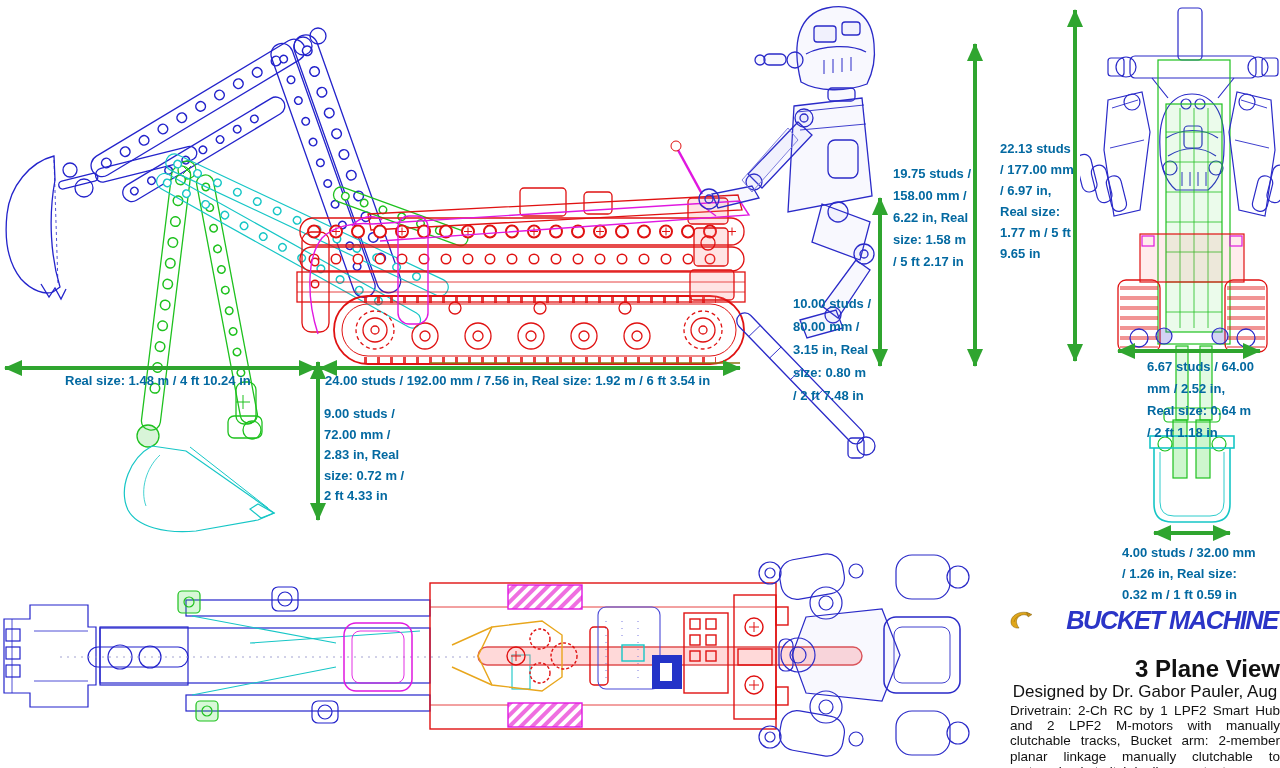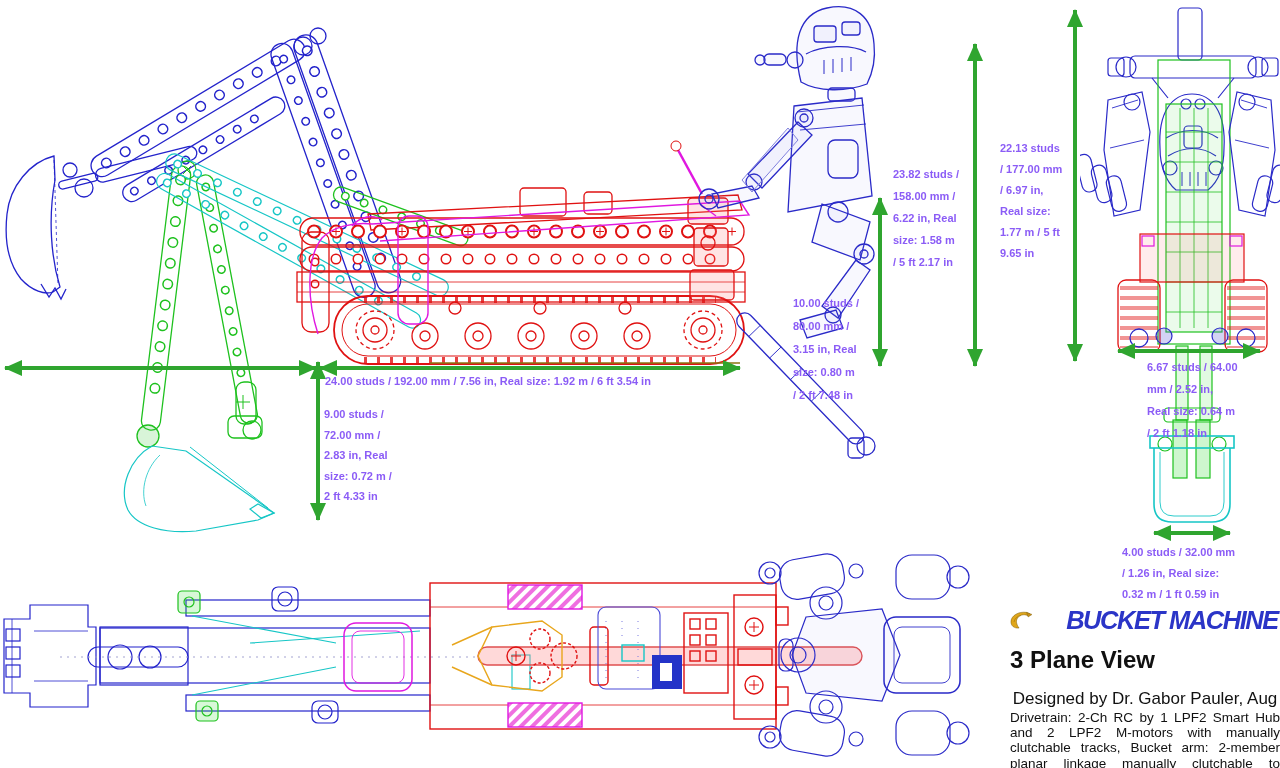--- a/index.html
+++ b/index.html
@@ -1,36 +1,36 @@
 <!DOCTYPE html>
 <html><head>
 <meta charset="utf-8">
 <style>
   html,body{margin:0;padding:0;}
   body{width:1280px;height:768px;background:#fff;overflow:hidden;position:relative;
        font-family:"Liberation Sans",sans-serif;}
   .abs{position:absolute;}
   svg{display:block;}
   
-  .dim{position:absolute;color:#8b5cf6;font-weight:bold;font-size:11px;white-space:nowrap;}
+  .dim{position:absolute;color:#0369a1;font-weight:bold;font-size:13px;white-space:nowrap;}
   
   .dotO{stroke-linecap:round;stroke-width:11;fill:none;}
   .dotO.lg{stroke-width:14;}
   .dotO.sm{stroke-width:9;}
   .dotI{stroke:#fff;stroke-linecap:round;stroke-width:8;fill:none;}
   .dotI.lg{stroke-width:10;}
   .dotI.sm{stroke-width:6;}
   .cB{stroke:#2323cb;} .cR{stroke:#e01212;} .cG{stroke:#1ec11e;} .cC{stroke:#16c6c6;}
   
   .tblock{position:absolute;left:1010px;top:601px;width:270px;color:#111;}
   .logo-row{display:flex;align-items:center;justify-content:center;height:38px;gap:32px;}
   .logo-text{color:#2b35c7;font-weight:bold;font-style:italic;font-size:26px;
              letter-spacing:-1.5px;white-space:nowrap;transform:scaleX(0.98);}
-  .view-title{text-align:left;font-weight:bold;font-size:24px;line-height:24px;margin-top:9px;}
-  .designed{text-align:center;font-size:17px;line-height:18.5px;margin-top:18px;}
+  .view-title{text-align:right;font-weight:bold;font-size:24px;line-height:24px;margin-top:18px;}
+  .designed{text-align:center;font-size:17px;line-height:18.5px;margin-top:2px;}
   .desc{font-size:13.5px;line-height:15.4px;margin-top:1px;text-align:justify;}
   .desc .u{}
 </style>
 </head>
 <body>
 
 <svg class="abs" style="left:0;top:0" width="890" height="560" viewBox="0 0 890 560">
 
   <g stroke="#2323cb" fill="none" stroke-width="1.3">
     <g transform="rotate(-31 100 168)">
@@ -390,40 +390,41 @@
     <line x1="318" y1="362" x2="318" y2="520" marker-start="url(#ar)" marker-end="url(#ar)"></line>
     <line x1="880" y1="198" x2="880" y2="366" marker-start="url(#ar)" marker-end="url(#ar)"></line>
     <line x1="975" y1="44" x2="975" y2="366" marker-start="url(#ar)" marker-end="url(#ar)"></line>
     <line x1="1075" y1="10" x2="1075" y2="361" marker-start="url(#ar)" marker-end="url(#ar)"></line>
     <line x1="1118" y1="351" x2="1260" y2="351" marker-start="url(#ar)" marker-end="url(#ar)"></line>
     <line x1="1154" y1="533" x2="1230" y2="533" marker-start="url(#ar)" marker-end="url(#ar)"></line>
   </g>
 </svg>
 
 <div class="dim" style="left:65px;top:371px;line-height:20px">
+  <div>Real size: 1.48 m / 4 ft 10.24 in</div>
 </div>
 <div class="dim" style="left:325px;top:371px;line-height:20px">
   <div>24.00 studs / 192.00 mm / 7.56 in, Real size: 1.92 m / 6 ft 3.54 in</div>
 </div>
 <div class="dim" style="left:324px;top:404px;line-height:20.5px">
   <div>9.00 studs /</div>
   <div>72.00 mm /</div>
   <div>2.83 in, Real</div>
   <div>size: 0.72 m /</div>
   <div>2 ft 4.33 in</div>
 </div>
 <div class="dim" style="left:793px;top:292px;line-height:23px">
   <div>10.00 studs /</div>
   <div>80.00 mm /</div>
   <div>3.15 in, Real</div>
   <div>size: 0.80 m</div>
   <div>/ 2 ft 7.48 in</div>
 </div>
 <div class="dim" style="left:893px;top:163px;line-height:22px">
-  <div>23.82 studs /</div>
+  <div>19.75 studs /</div>
   <div>158.00 mm /</div>
   <div>6.22 in, Real</div>
   <div>size: 1.58 m</div>
   <div>/ 5 ft 2.17 in</div>
 </div>
 <div class="dim" style="left:1000px;top:138px;line-height:21px">
   <div>22.13 studs</div>
   <div>/ 177.00 mm</div>
   <div>/ 6.97 in,</div>
   <div>Real size:</div>

